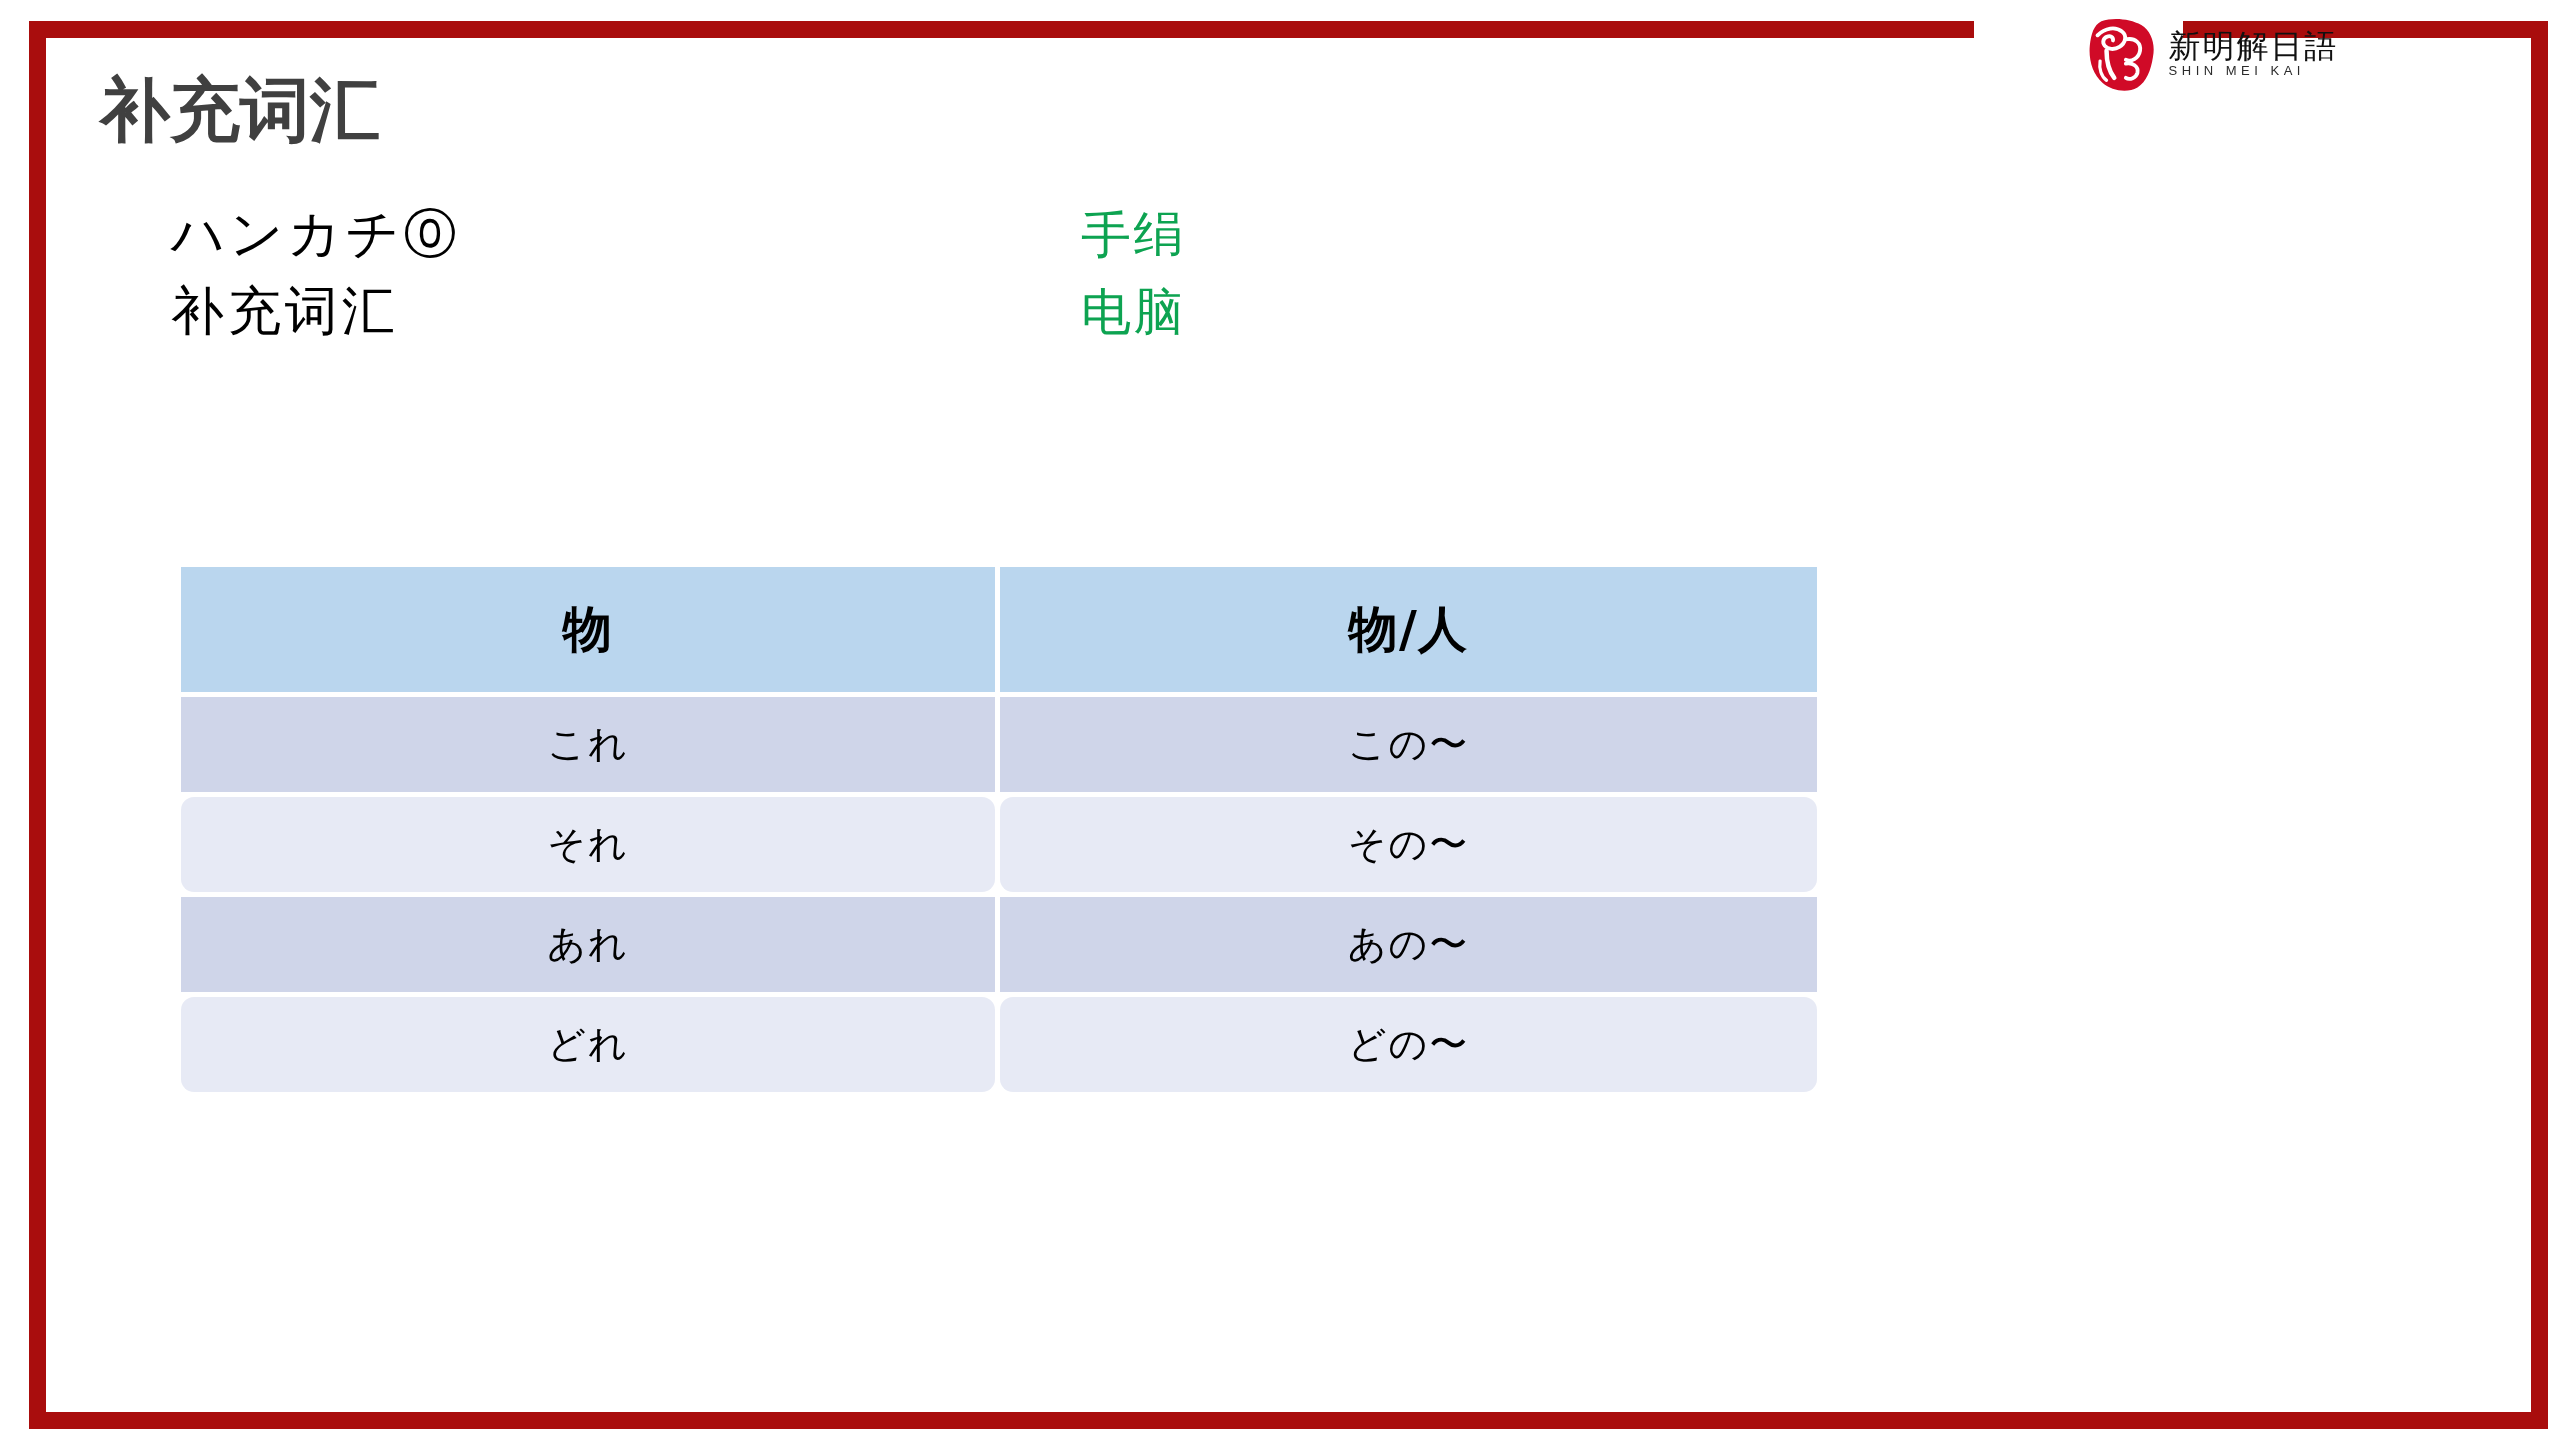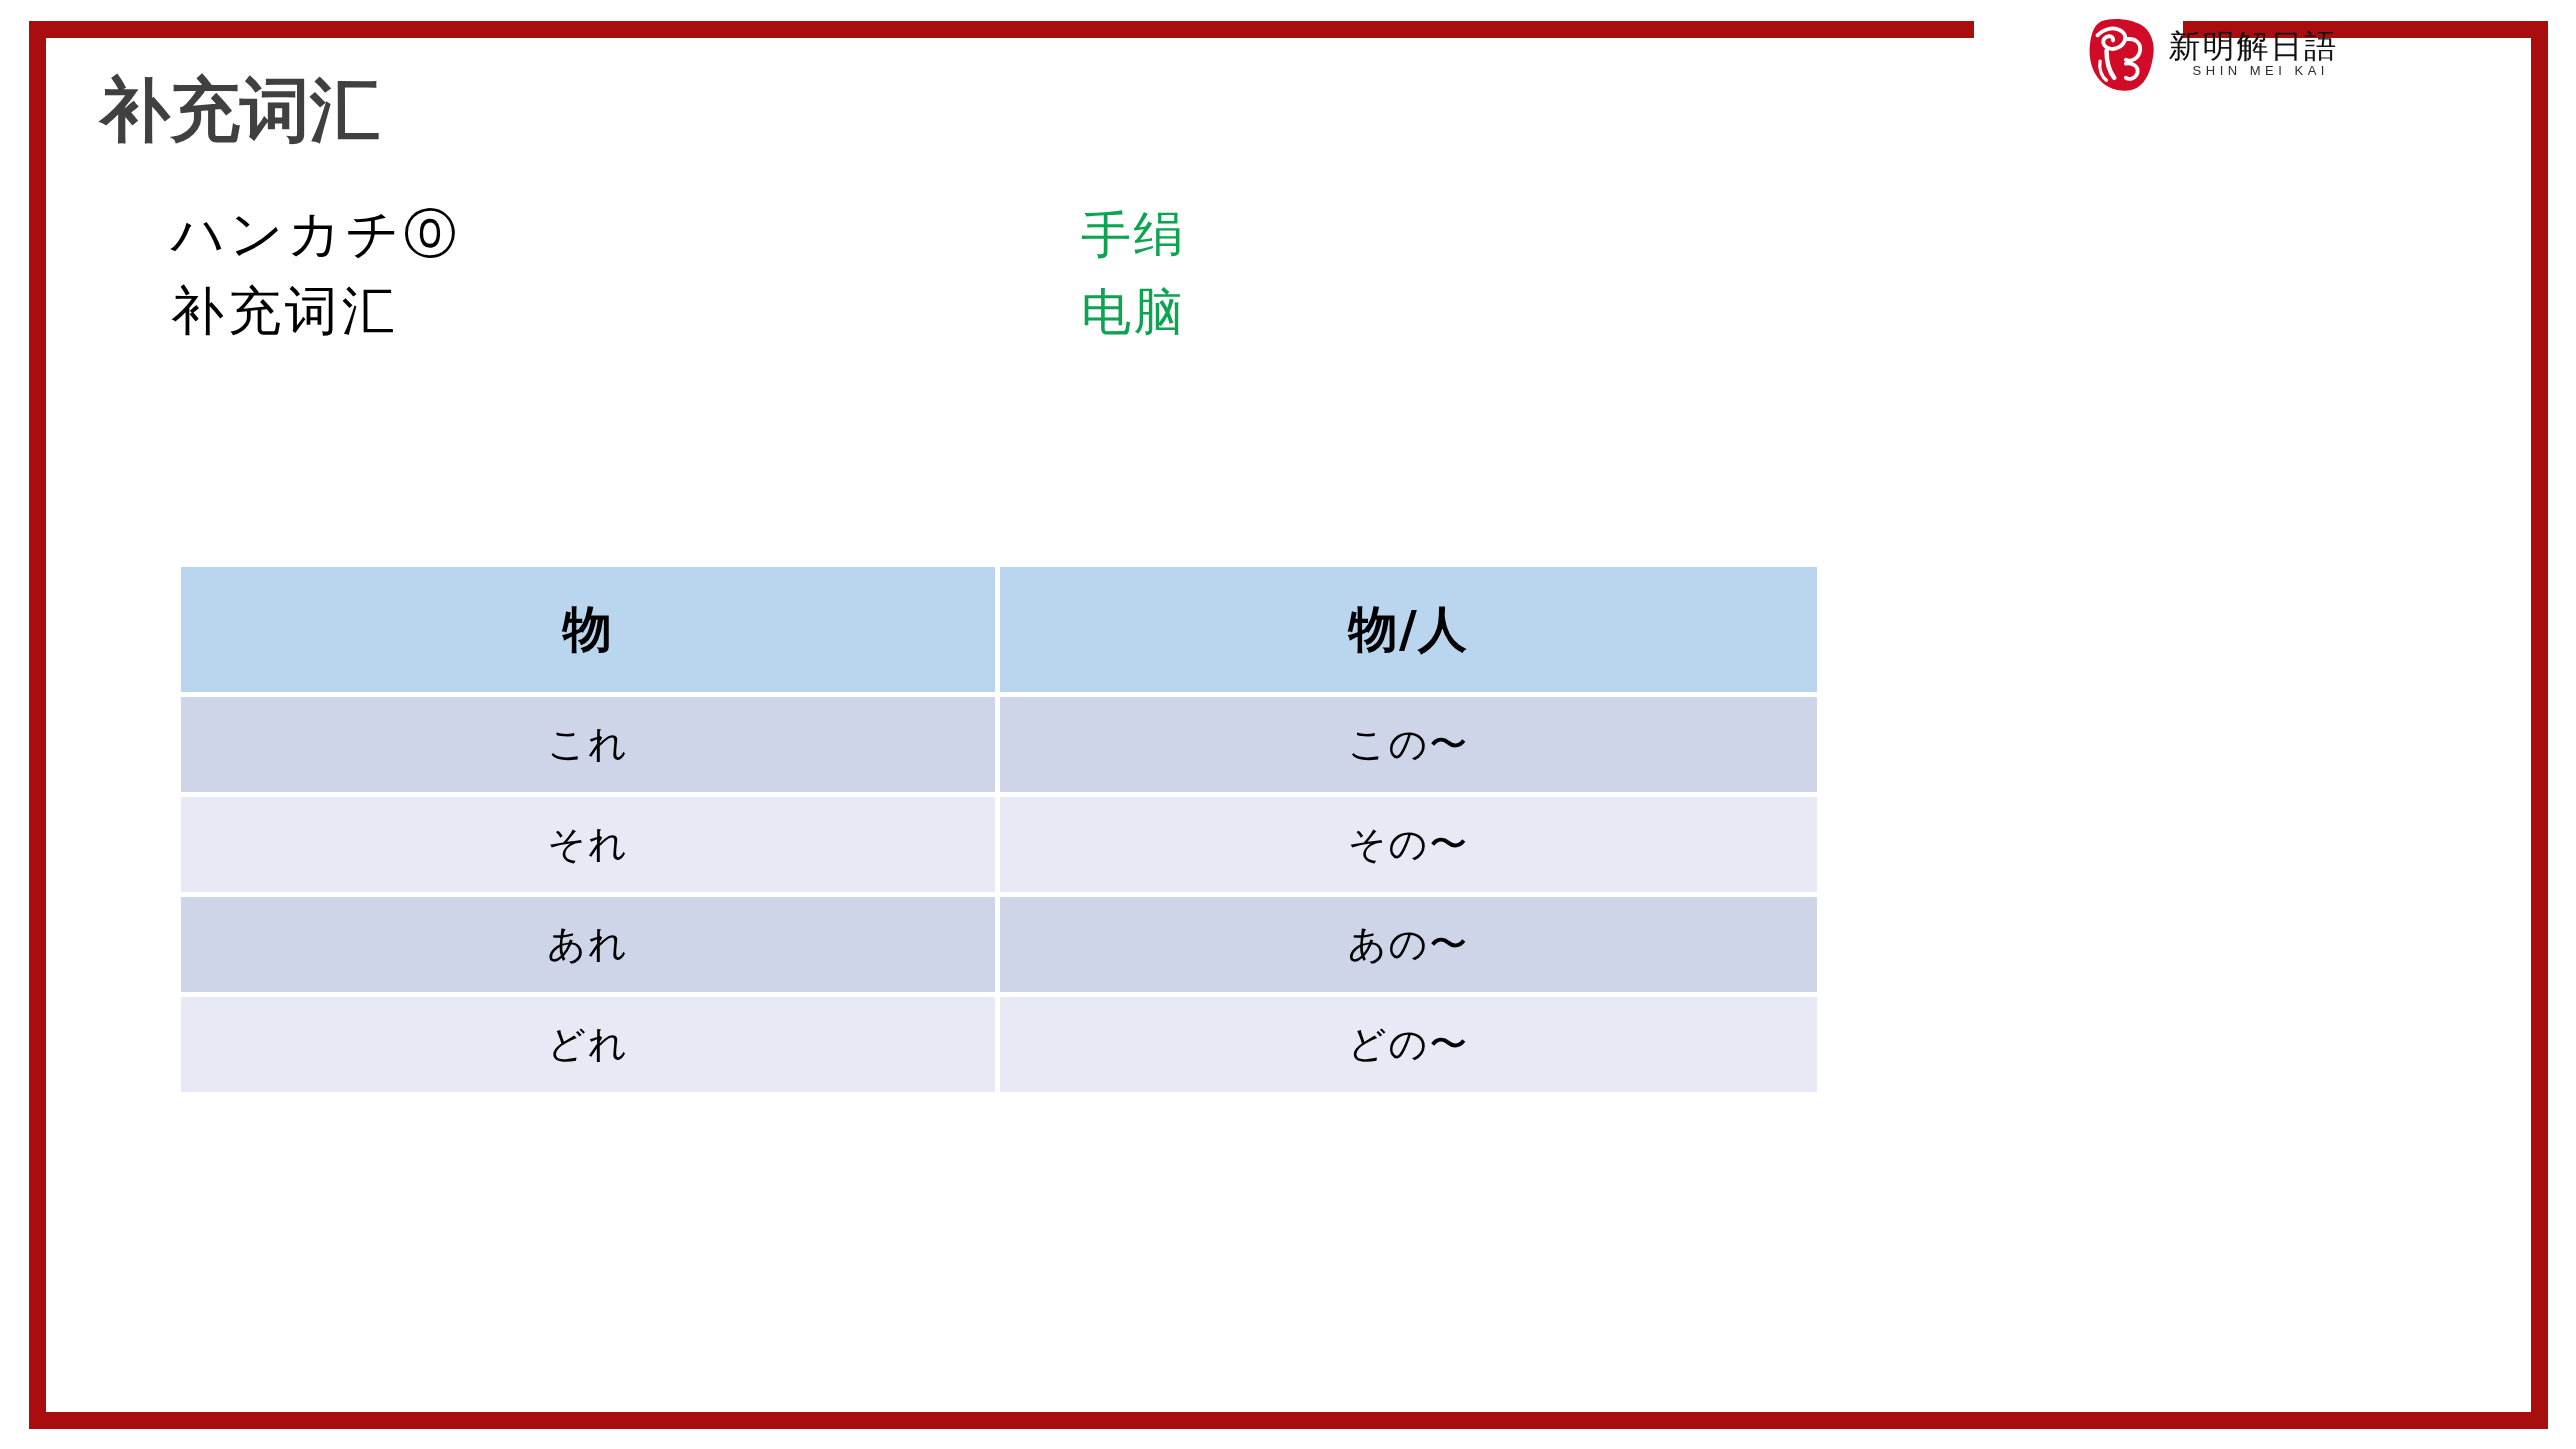--- a/index.html
+++ b/index.html
@@ -57,21 +57,20 @@
     letter-spacing: 1.9px;
     white-space: nowrap;
   }
   #logo-romaji {
     font-family: "Liberation Sans", sans-serif;
     font-size: 13px;
     line-height: 1;
     color: #2b2b2b;
     letter-spacing: 4.5px;
     white-space: nowrap;
-    margin-left: 24px;
   }
 
   
   #slide-title {
     position: absolute;
     left: 100px;
     top: 70px;
     font-family: "DejaVu Sans", "Liberation Sans", sans-serif;
     font-size: 70px;
     font-weight: 700;
@@ -142,21 +141,21 @@
     font-weight: 700;
     letter-spacing: 1.3px;
   }
   #demonstratives-table td {
     height: 95px;
     font-size: 38px;
     font-weight: 400;
     letter-spacing: 1.9px;
   }
   #demonstratives-table tr.row-odd  td { background: #CFD5E9; }
-  #demonstratives-table tr.row-even td { background: #E7EAF5; }
+  #demonstratives-table tr.row-even td { background: #E7EAF5; border-radius: 13px; }
 </style>
 </head>
 <body>
 
 <div class="frame-bar" id="frame-top-left"></div>
 <div class="frame-bar" id="frame-top-right"></div>
 <div class="frame-bar" id="frame-right"></div>
 <div class="frame-bar" id="frame-bottom"></div>
 <div class="frame-bar" id="frame-left"></div>
 

